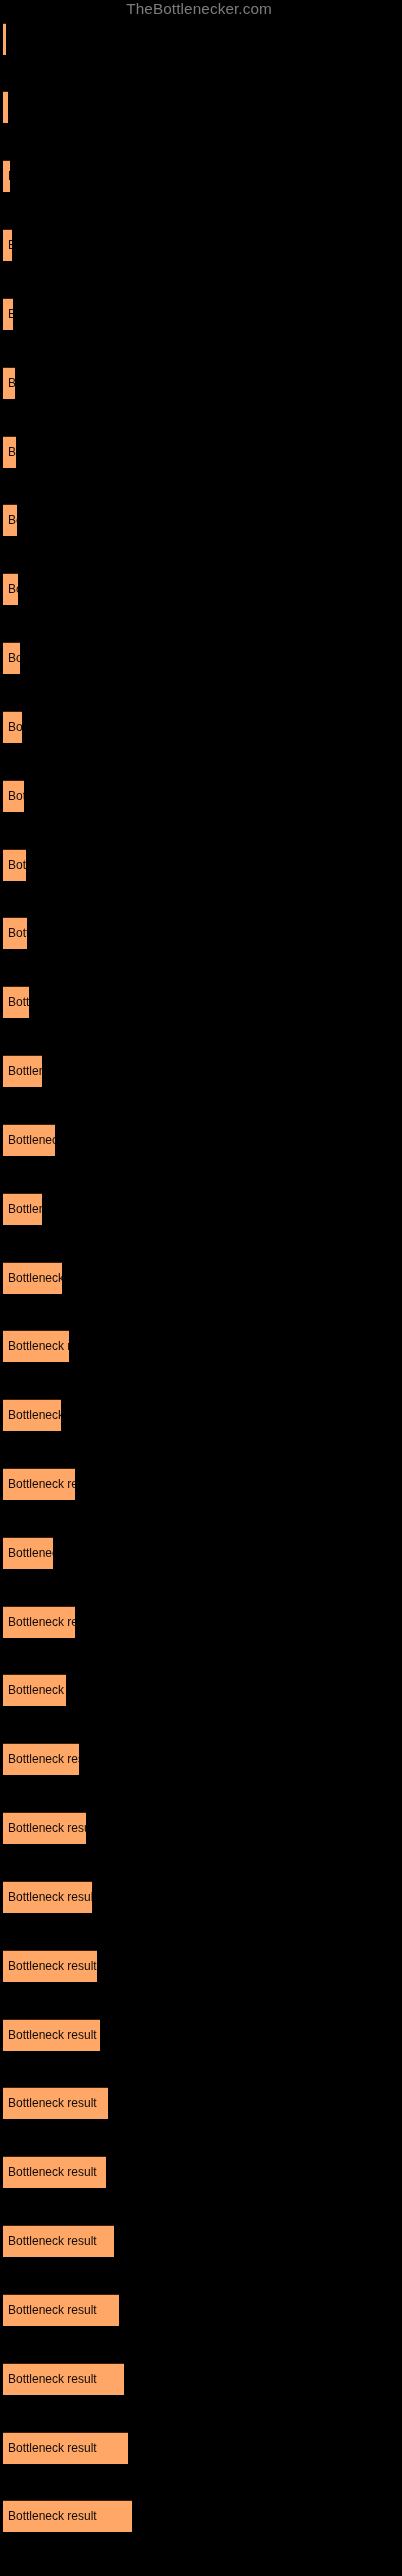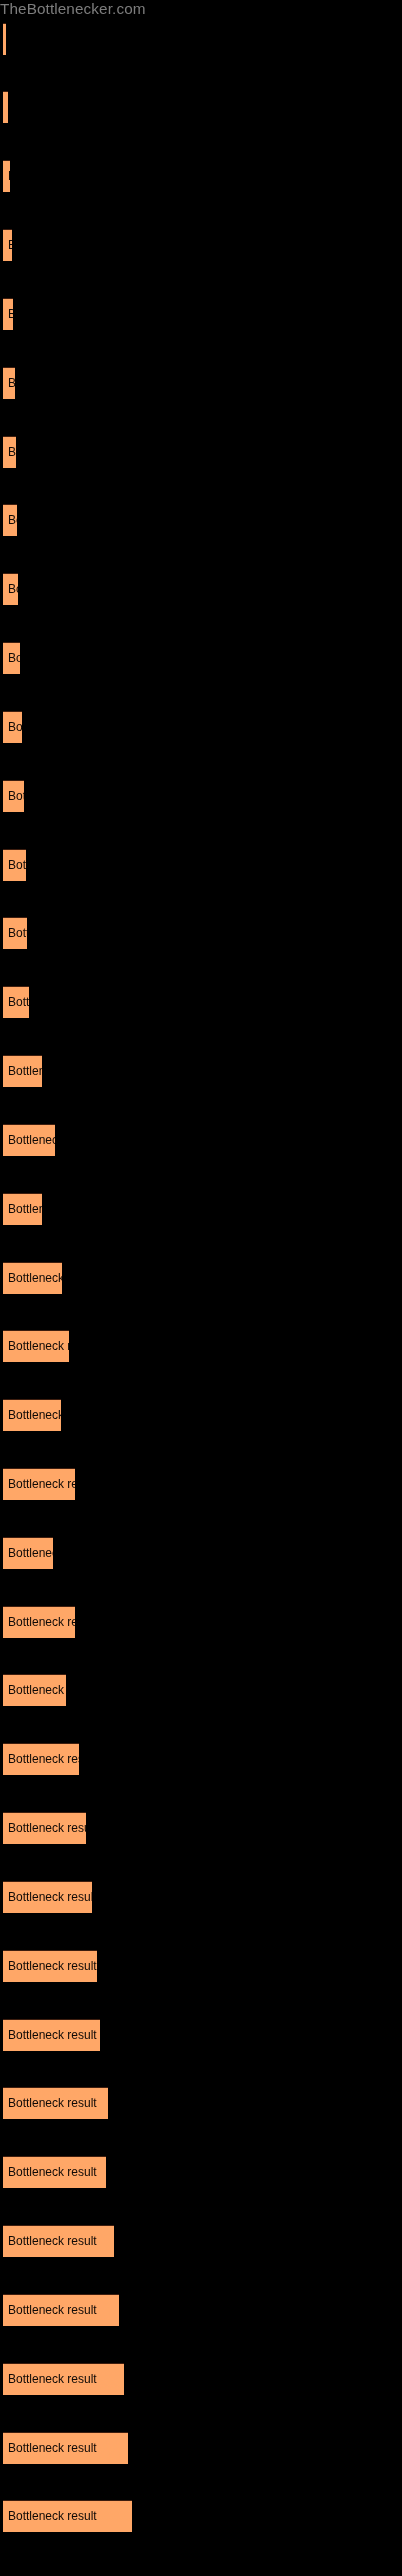--- a/index.html
+++ b/index.html
@@ -21,21 +21,21 @@
   #site-header {
     position: absolute;
     top: 0;
     left: 0;
     width: 403px;
     height: 21px;
     box-sizing: border-box;
     padding-right: 4.8px;
     display: flex;
     align-items: flex-start;
-    justify-content: flex-start;
+    justify-content: center;
   }
   #site-title {
     font-size: 15.3px;
     line-height: 17.7px;
     color: #7d7d7d;
     letter-spacing: 0.1px;
     white-space: nowrap;
   }
 
   

